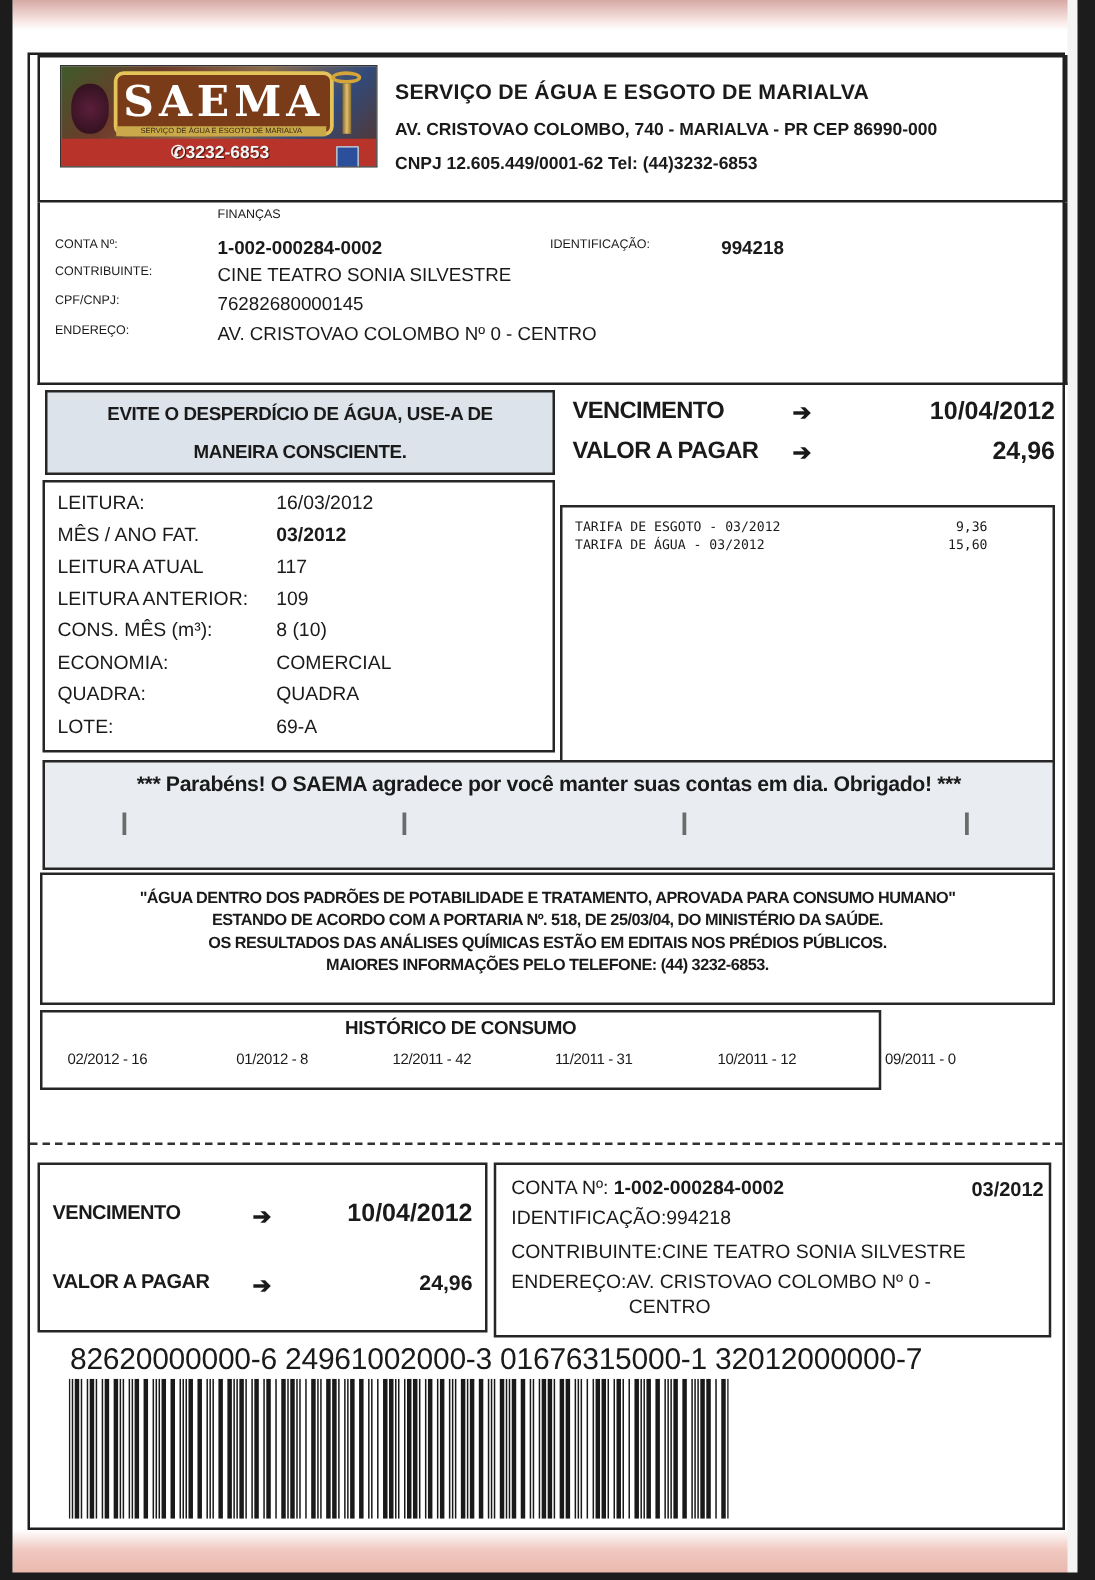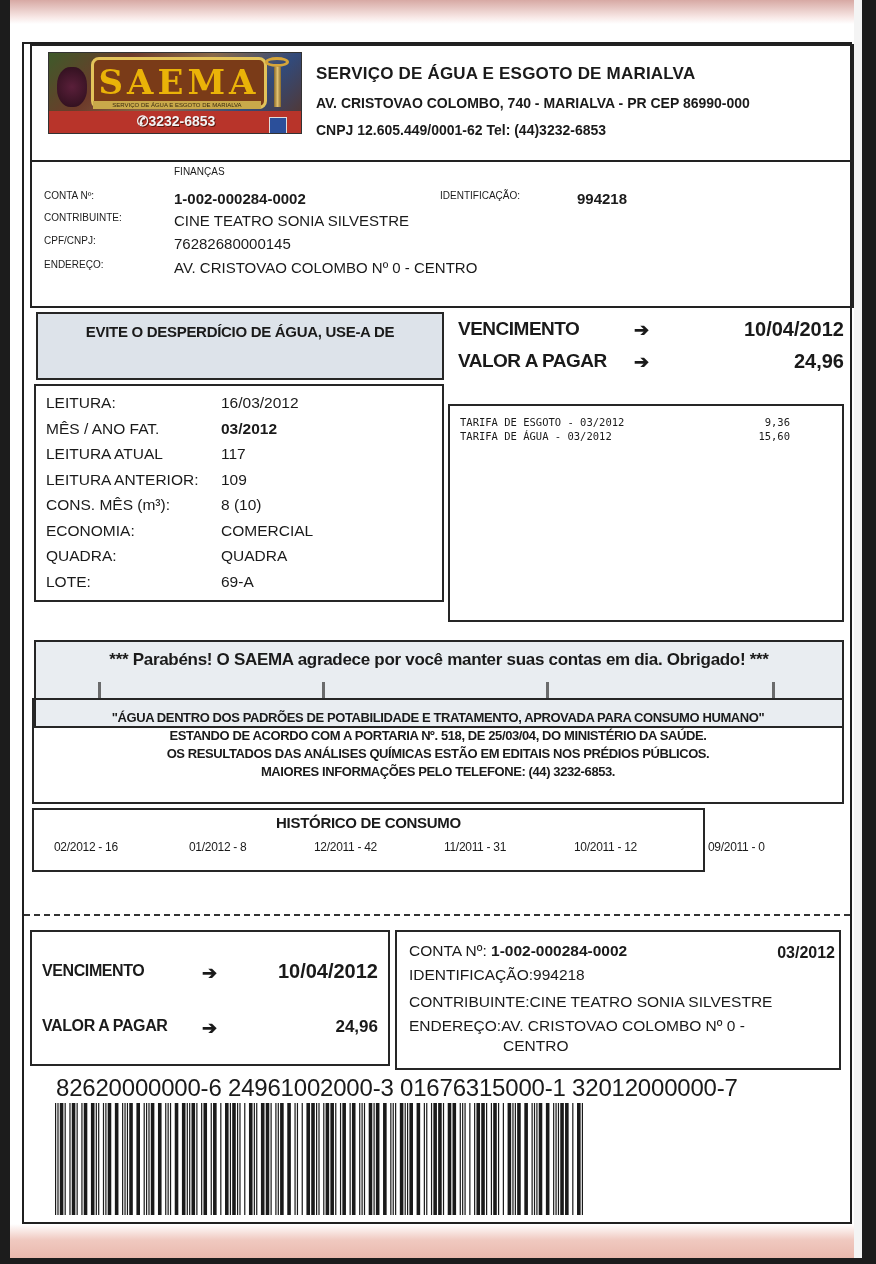--- a/index.html
+++ b/index.html
@@ -16,21 +16,21 @@
   .edge-top { left:10px; top:0; right:14px; height:24px; background:linear-gradient(#d7a9a4,#f7e6e4 70%,#ffffff); }
   .edge-bottom { left:10px; bottom:0; right:14px; height:40px; background:linear-gradient(#ffffff,#f0c9c0 40%,#e7b3a7); }
   .edge-bottom-dark { left:0; bottom:0; right:0; height:6px; background:#1c1c1c; }
 
   .outer { left:22px; top:42px; width:830px; height:1182px; border:2px solid #1f1f1f; box-sizing:border-box; }
   .box { border:2px solid #262626; box-sizing:border-box; position:absolute; }
 
   
   .hdr { left:30px; top:44px; width:824px; height:118px; border-left:2px solid #222; border-right:2px solid #222; border-bottom:2px solid #222; box-sizing:border-box; }
   .logo { left:48px; top:52px; width:252px; height:80px; background:linear-gradient(135deg,#3e5a2a 0%,#6d3b2a 25%,#8a6a4a 50%,#324a7a 75%,#5a3322 100%); border:1px solid #333; overflow:hidden; }
-  .logo-word { position:absolute; left:42px; top:4px; width:170px; height:46px; border:3px solid #e3c35a; border-radius:8px; background:#7a3b18; color:#eab308; font-weight:bold; font-size:34px; letter-spacing:4px; text-align:center; line-height:44px; font-family:"DejaVu Serif", serif; }
+  .logo-word { position:absolute; left:42px; top:4px; width:170px; height:46px; border:3px solid #e3c35a; border-radius:8px; background:#7a3b18; color:#ffffff; font-weight:bold; font-size:34px; letter-spacing:4px; text-align:center; line-height:44px; font-family:"DejaVu Serif", serif; }
   .logo-sub { position:absolute; left:44px; top:48px; width:168px; height:8px; background:#c9a94a; color:#3a2a10; font-size:6px; line-height:8px; text-align:center; overflow:hidden; white-space:nowrap; }
   .logo-band { position:absolute; left:0; top:58px; width:252px; height:22px; background:#b8342a; }
   .logo-phone { position:absolute; left:72px; top:60px; width:110px; height:17px; color:#f3f3f3; font-weight:bold; font-size:14px; line-height:17px; text-align:center; text-shadow:1px 1px 0 #5a1a10; }
   .logo-grapes { position:absolute; left:8px; top:14px; width:30px; height:40px; border-radius:45%; background:radial-gradient(circle,#5a1f3a,#2a0e1a); }
   .logo-valve { position:absolute; left:212px; top:4px; width:32px; height:50px; }
   .logo-valve .wheel { position:absolute; left:4px; top:0; width:24px; height:10px; border:3px solid #d6a53a; border-radius:50%; box-sizing:border-box; }
   .logo-valve .stem { position:absolute; left:13px; top:10px; width:7px; height:40px; background:linear-gradient(90deg,#8a6a2a,#e0c070,#8a6a2a); }
   .logo-valve .badge { position:absolute; left:8px; top:54px; width:16px; height:16px; background:#2b4f9a; border:1px solid #ddd; }
 
   .org-name { left:316px; top:64px; font-size:17px; font-weight:bold; letter-spacing:0.2px; white-space:nowrap; }
@@ -52,21 +52,21 @@
 
   
   .reading { left:34px; top:384px; width:410px; height:218px; }
   .reading .row { position:absolute; left:10px; font-size:15.5px; white-space:nowrap; }
   .reading .row .v { position:absolute; left:175px; }
 
   .tariffs { left:448px; top:384px; width:396px; height:218px;margin-top:20px; }
   .tariff-row { position:absolute; left:10px; width:330px; font-family:"DejaVu Sans Mono", monospace; font-size:10.5px; white-space:nowrap; }
   .tariff-row .amt { position:absolute; right:0; }
 
-  .thanks { left:34px; top:640px; width:810px; height:88px; background:#e9edf1; }
+  .thanks { left:34px; top:608px; width:810px; height:88px; background:#e9edf1; }
   .thanks-text { position:absolute; left:0; right:0; top:8px; text-align:center; font-weight:bold; font-size:17px; letter-spacing:-0.3px; }
   .speck { position:absolute; top:40px; width:3px; height:18px; background:#333; opacity:0.7; }
 
   .notice { left:32px; top:698px; width:812px; height:106px; }
   .notice-line { position:absolute; left:0; right:0; text-align:center; font-weight:bold; font-size:13px; letter-spacing:-0.4px; white-space:nowrap; }
 
   .history { left:32px; top:808px; width:673px; height:64px; }
   .history-title { position:absolute; left:0; right:0; top:4px; text-align:center; font-weight:bold; font-size:15px; letter-spacing:-0.3px; }
   .history-item { position:absolute; top:30px; font-size:12px; white-space:nowrap; letter-spacing:-0.3px; }
 
@@ -120,20 +120,21 @@
 <div class="abs val" style="left:174px;top:212px;">CINE TEATRO SONIA SILVESTRE</div>
 <div class="abs lbl" style="left:44px;top:235px;">CPF/CNPJ:</div>
 <div class="abs val" style="left:174px;top:235px;">76282680000145</div>
 <div class="abs lbl" style="left:44px;top:259px;">ENDEREÇO:</div>
 <div class="abs val" style="left:174px;top:259px;">AV. CRISTOVAO COLOMBO Nº 0 - CENTRO</div>
 
 <div class="abs" style="left:30px;top:306px;width:824px;height:0;border-top:2px solid #222;"></div>
 
 <div class="abs box promo">
   <div>EVITE O DESPERDÍCIO DE ÁGUA, USE-A DE</div>
+  <div>MANEIRA CONSCIENTE.</div>
 </div>
 
 <div class="abs due-area">
   <div class="abs due-lbl" style="left:10px;top:8px;">VENCIMENTO</div>
   <div class="abs arrow" style="left:186px;top:9px;">➔</div>
   <div class="abs due-val" style="right:4px;top:8px;">10/04/2012</div>
   <div class="abs due-lbl" style="left:10px;top:40px;">VALOR A PAGAR</div>
   <div class="abs arrow" style="left:186px;top:41px;">➔</div>
   <div class="abs due-val" style="right:4px;top:40px;">24,96</div>
 </div>

